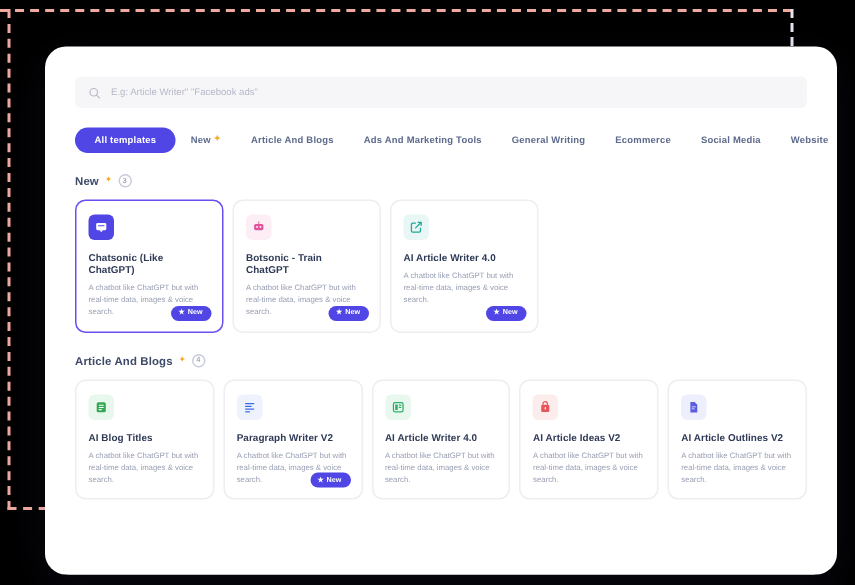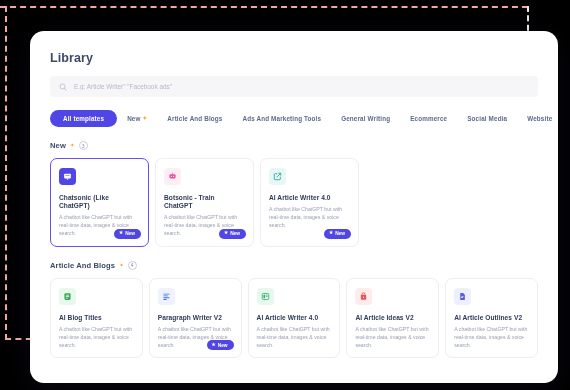--- a/index.html
+++ b/index.html
@@ -130,21 +130,20 @@
 <div id="stage">
 
   <div class="dash-top"></div>
   <div class="dash-left"></div>
   <div class="dash-bottom"></div>
   <div class="dash-right"></div>
 
   <div class="window">
     <div class="panel">
 
-      <div class="page-title">Library</div>
 
       <div class="searchbar">
         <span>
           <svg width="8" height="8" viewBox="0 0 16 16" fill="none">
             <circle cx="7" cy="7" r="5" stroke="#b5b9c7" stroke-width="1.6"></circle>
             <line x1="10.8" y1="10.8" x2="14.5" y2="14.5" stroke="#b5b9c7" stroke-width="1.6" stroke-linecap="round"></line>
           </svg>
         </span>
         <input class="search-input" type="text" placeholder="E.g: Article Writer&quot; &quot;Facebook ads&quot;" style="">
       </div>

